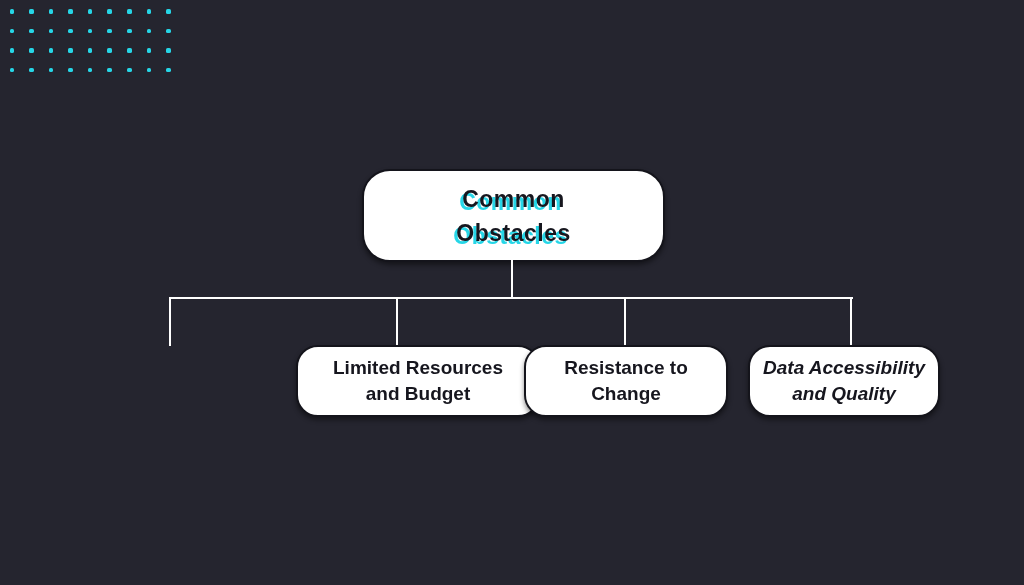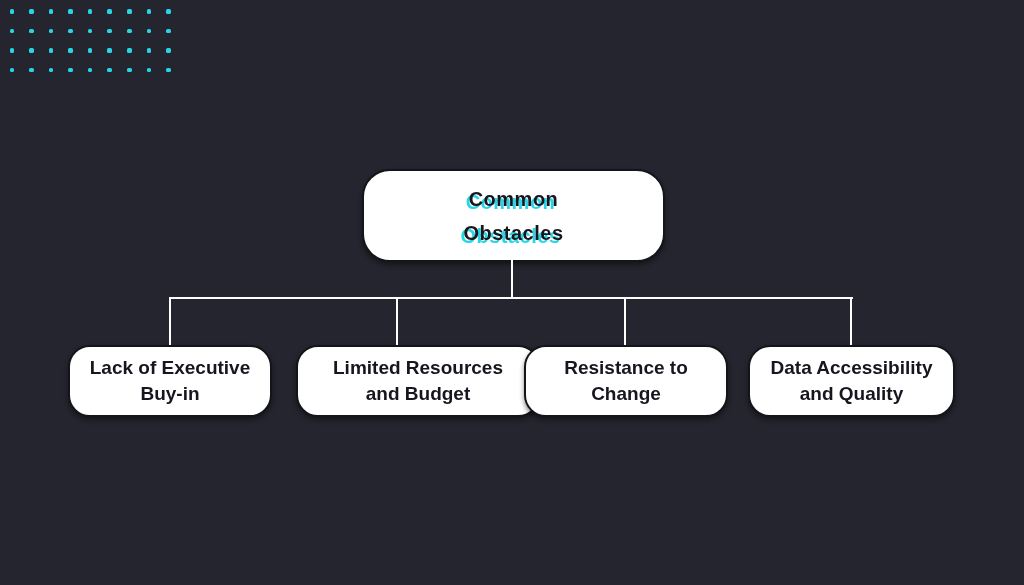--- a/index.html
+++ b/index.html
@@ -46,41 +46,41 @@
     box-shadow: 0 3px 5px rgba(0,0,0,0.45);
   }
   .node-label { white-space: pre-line; }
 
   .root-node {
     left: 362px; top: 169px;
     width: 303px; height: 93px;
     border-radius: 28px;
   }
   .root-node .node-label {
-    font-size: 20px;
+    font-size: 23px;
     font-weight: 700;
     line-height: 34px;
     letter-spacing: 0.5px;
     text-shadow: -3px 3px 0 var(--accent_cyan);
   }
 
   .child-node {
     top: 345px;
     height: 72px;
     border-radius: 22px;
   }
   .child-node .node-label {
     font-size: 19px;
     font-weight: 600;
     line-height: 26px;
   }
   .child-1 { left: 68px;  width: 204px; }
   .child-2 { left: 296px; width: 244px; }
   .child-3 { left: 524px; width: 204px; }
-  .child-4 { left: 748px; width: 207px; }
+  .child-4 { left: 748px; width: 192px; font-style: italic; }
 
   
   .line {
     position: absolute;
     background: var(--connector);
   }
   .stem   { left: 511px; top: 260px; width: 2px; height: 38px; }
   .hbar   { left: 169px; top: 297px; width: 684px; height: 2px; }
   .drop   { top: 298px; width: 2px; height: 48px; }
   .drop-1 { left: 169px; }
@@ -137,24 +137,20 @@
 Obstacles</div>
   </div>
 
   <div class="line stem"></div>
   <div class="line hbar"></div>
   <div class="line drop drop-1"></div>
   <div class="line drop drop-2"></div>
   <div class="line drop drop-3"></div>
   <div class="line drop drop-4"></div>
 
-  <div class="node child-node child-1">
-    <div class="node-label">Lack of Executive
-Buy-in</div>
-  </div>
 
   <div class="node child-node child-2">
     <div class="node-label">Limited Resources
 and Budget</div>
   </div>
 
   <div class="node child-node child-3">
     <div class="node-label">Resistance to
 Change</div>
   </div>

